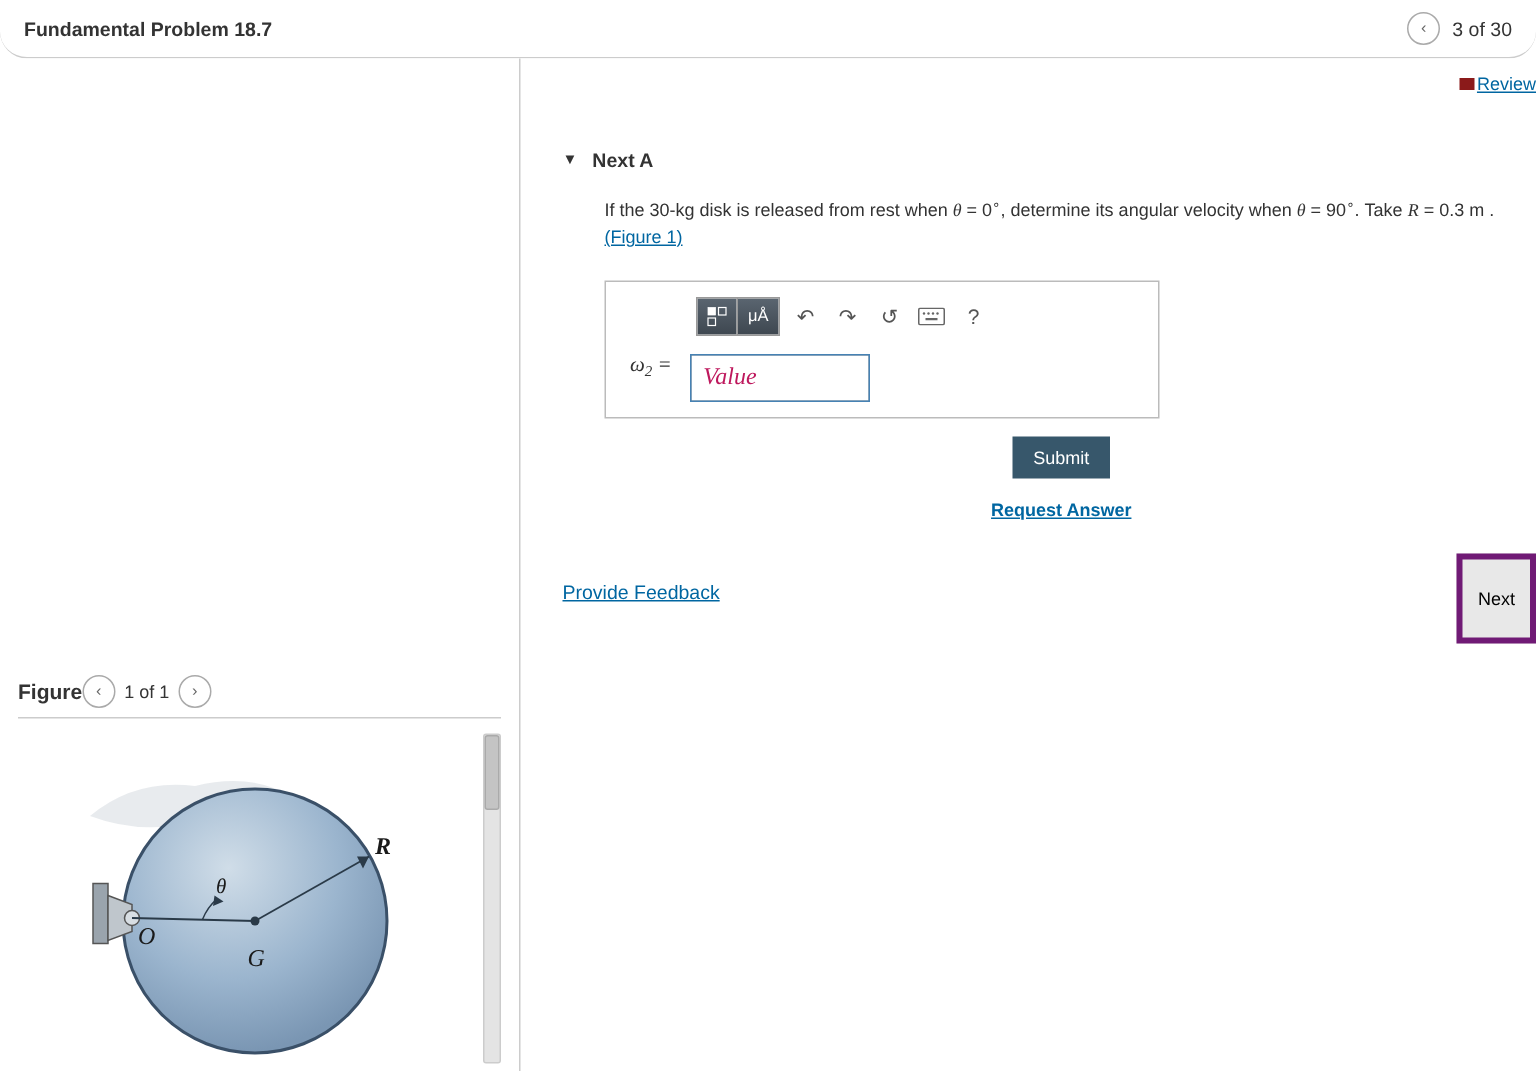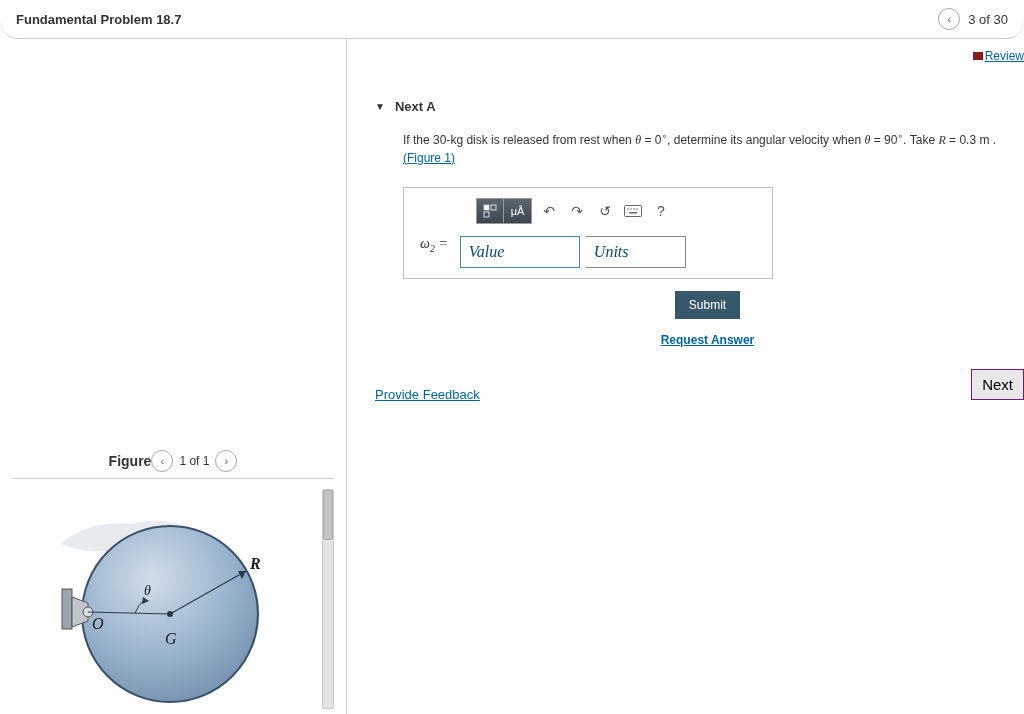--- a/index.html
+++ b/index.html
@@ -23,41 +23,41 @@
     .part-title { font-weight: bold; font-size: 13px; }
     
     .question-text { font-size: 12px; line-height: 1.5; margin-left: 28px; margin-bottom: 20px; }
     .instruction-text { font-size: 12px; font-weight: bold; margin-left: 28px; margin-bottom: 12px; }
     .figure-link { color: #0066a1; text-decoration: underline; cursor: pointer; }
     .italic-var { font-style: italic; font-family: 'Times New Roman', serif; }
     .superscript { font-size: 9px; vertical-align: super; }
     
     .answer-box { border: 1px solid #bbb; padding: 10px; margin-left: 28px; width: 370px; background: #fff; }
     .toolbar { display: flex; align-items: center; gap: 6px; margin-bottom: 12px; padding-left: 50px; }
-    .tool-btn-group { display: flex; margin-left: 12px; }
+    .tool-btn-group { display: flex; }
     .tool-btn { width: 28px; height: 26px; border: 1px solid #999; background: linear-gradient(#5a6570, #3e4750); color: #fff; display: flex; align-items: center; justify-content: center; font-size: 11px; cursor: pointer; }
     .tool-btn + .tool-btn { border-left: none; }
     .tool-icon { width: 22px; height: 22px; display: flex; align-items: center; justify-content: center; cursor: pointer; color: #555; font-size: 14px; }
     
     .input-row { display: flex; align-items: flex-start; gap: 6px; }
     .omega-label { font-style: italic; font-family: 'Times New Roman', serif; font-size: 14px; padding: 0 6px; }
     .sub { font-size: 10px; vertical-align: sub; }
-    .input-field { border: 1px solid #888; height: 32px; background: #fff; display: flex; align-items: center; padding: 0 8px; font-style: italic; font-family: 'Times New Roman', serif; font-size: 16px; color: #0c4a6e; }
+    .input-field { border: 1px solid #888; height: 32px; background: #fff; display: flex; align-items: center; padding: 0 8px; font-style: italic; font-family: 'Times New Roman', serif; font-size: 16px; color: #be185d; }
     .value-field { width: 120px; outline: 1px solid steelblue; outline-offset: -1px; }
     .units-field { width: 100px; border-left: none; }
     
     .submit-row { display: flex; align-items: center; gap: 14px; margin-top: 12px; margin-left: 28px; flex-direction: column; }
     .submit-btn { background: #37576b; color: #fff; border: none; padding: 7px 14px; font-size: 12px; cursor: pointer; }
     .request-link { color: #0066a1; font-size: 12px; font-weight: bold; text-decoration: underline; cursor: pointer; }
     
     .feedback-link { color: #0066a1; font-size: 13px; text-decoration: underline; cursor: pointer; display: inline-block; margin-top: 40px; }
-    .next-btn { position: absolute; right: 0; top: 330px; background: #e8e8e8; border: 1px solid #701a75; padding: 6px 10px; font-size: 15px; cursor: pointer; }
+    .next-btn { position: absolute; right: 0; top: 330px; background: #e8e8e8; border: 4px solid #701a75; padding: 19px 10px; font-size: 12px; cursor: pointer; }
     
     .figure-section { position: absolute; bottom: 10px; left: 12px; right: 12px; }
-    .figure-header { display: flex; justify-content: center; align-items: center; border-bottom: 1px solid #ccc; padding-bottom: 6px; margin-bottom: 10px; }
+    .figure-header { display: flex; justify-content: flex-start; align-items: center; border-bottom: 1px solid #ccc; padding-bottom: 6px; margin-bottom: 10px; }
     .figure-title { font-weight: bold; font-size: 14px; }
     .figure-nav { display: flex; align-items: center; gap: 6px; font-size: 12px; }
     .figure-scroll { display: flex; }
     .scrollbar { width: 12px; background: #e4e4e4; border: 1px solid #ccc; border-radius: 2px; margin-left: 4px; position: relative; }
     .scroll-thumb { position: absolute; top: 0; left: 0; right: 0; height: 50px; background: #c4c4c4; border: 1px solid #aaa; border-radius: 2px; }
     
     .figure-svg-wrap { flex: 1; display: flex; justify-content: center; }
     svg.disk { width: 230px; height: 220px; }
   </style>
 </head>
@@ -155,21 +155,20 @@
                 <circle cx="10" cy="4" r="0.8" fill="#666"></circle>
                 <circle cx="13" cy="4" r="0.8" fill="#666"></circle>
                 <rect x="5" y="7" width="8" height="1.5" fill="#666"></rect>
               </svg>
           </div>
           <div class="tool-icon">?</div>
         </div>
         <div class="input-row">
           <span class="omega-label"><span>ω</span><span class="sub">2</span><span> = </span></span>
           <div class="input-field value-field">Value</div>
-          <div class="input-field units-field">Units</div>
         </div>
       </div>
 
       <div class="submit-row">
         <button class="submit-btn">Submit</button>
         <a class="request-link">Request Answer</a>
       </div>
 
       <a class="feedback-link">Provide Feedback</a>
     </div>

